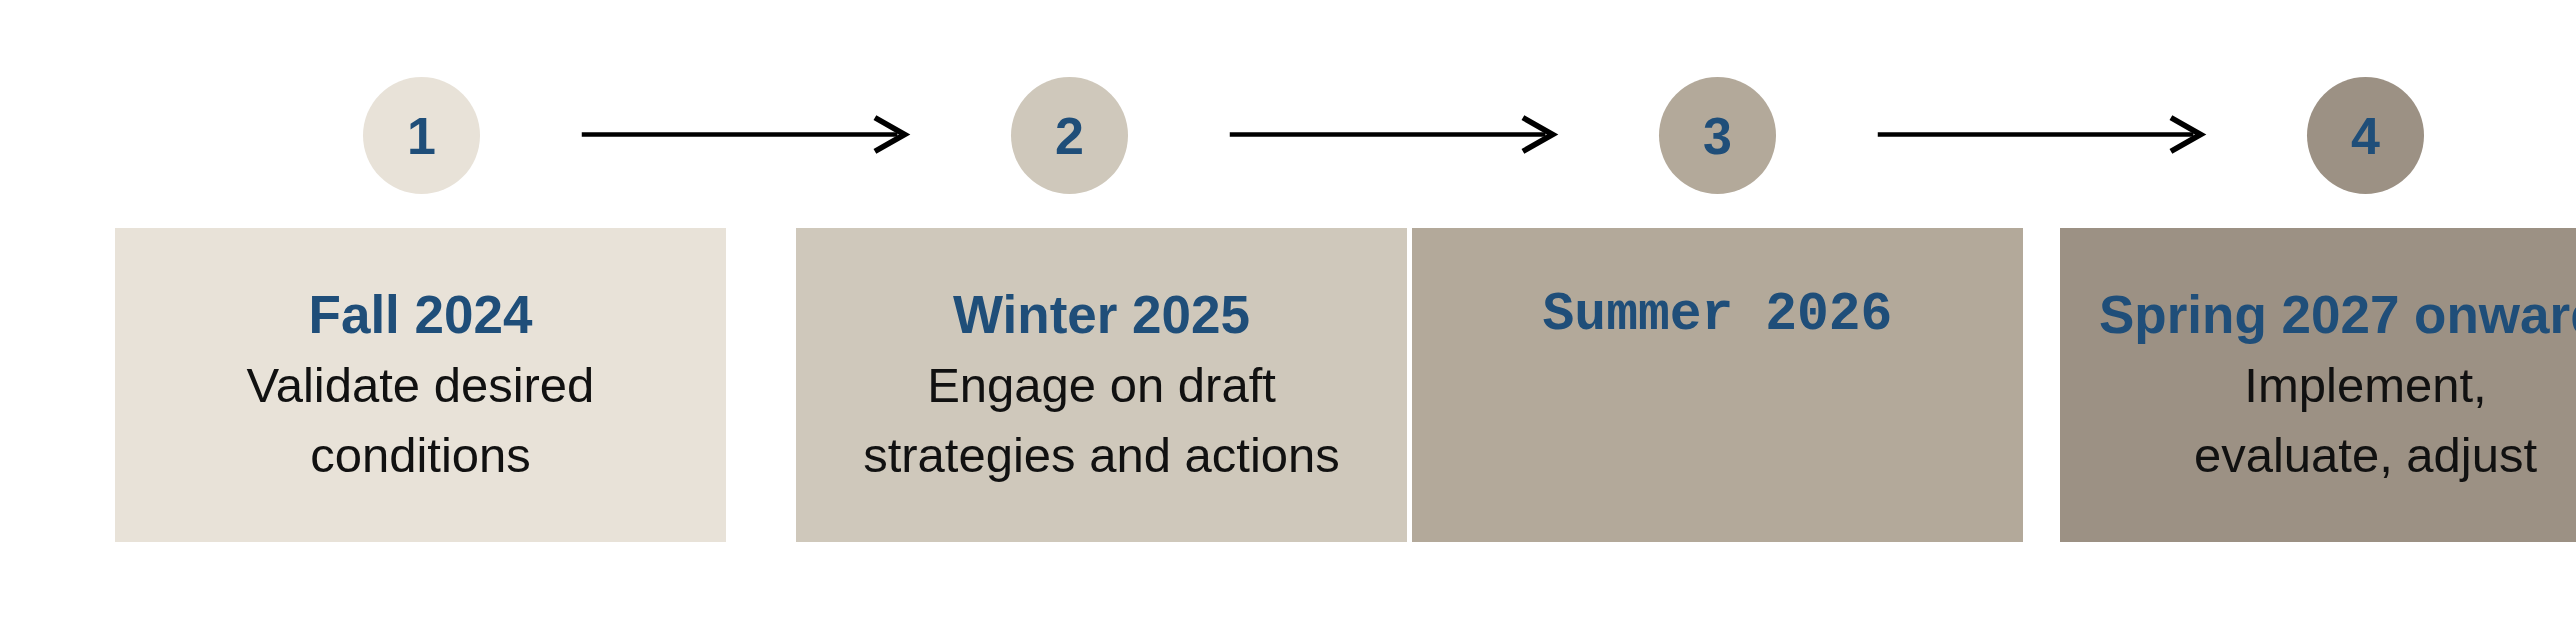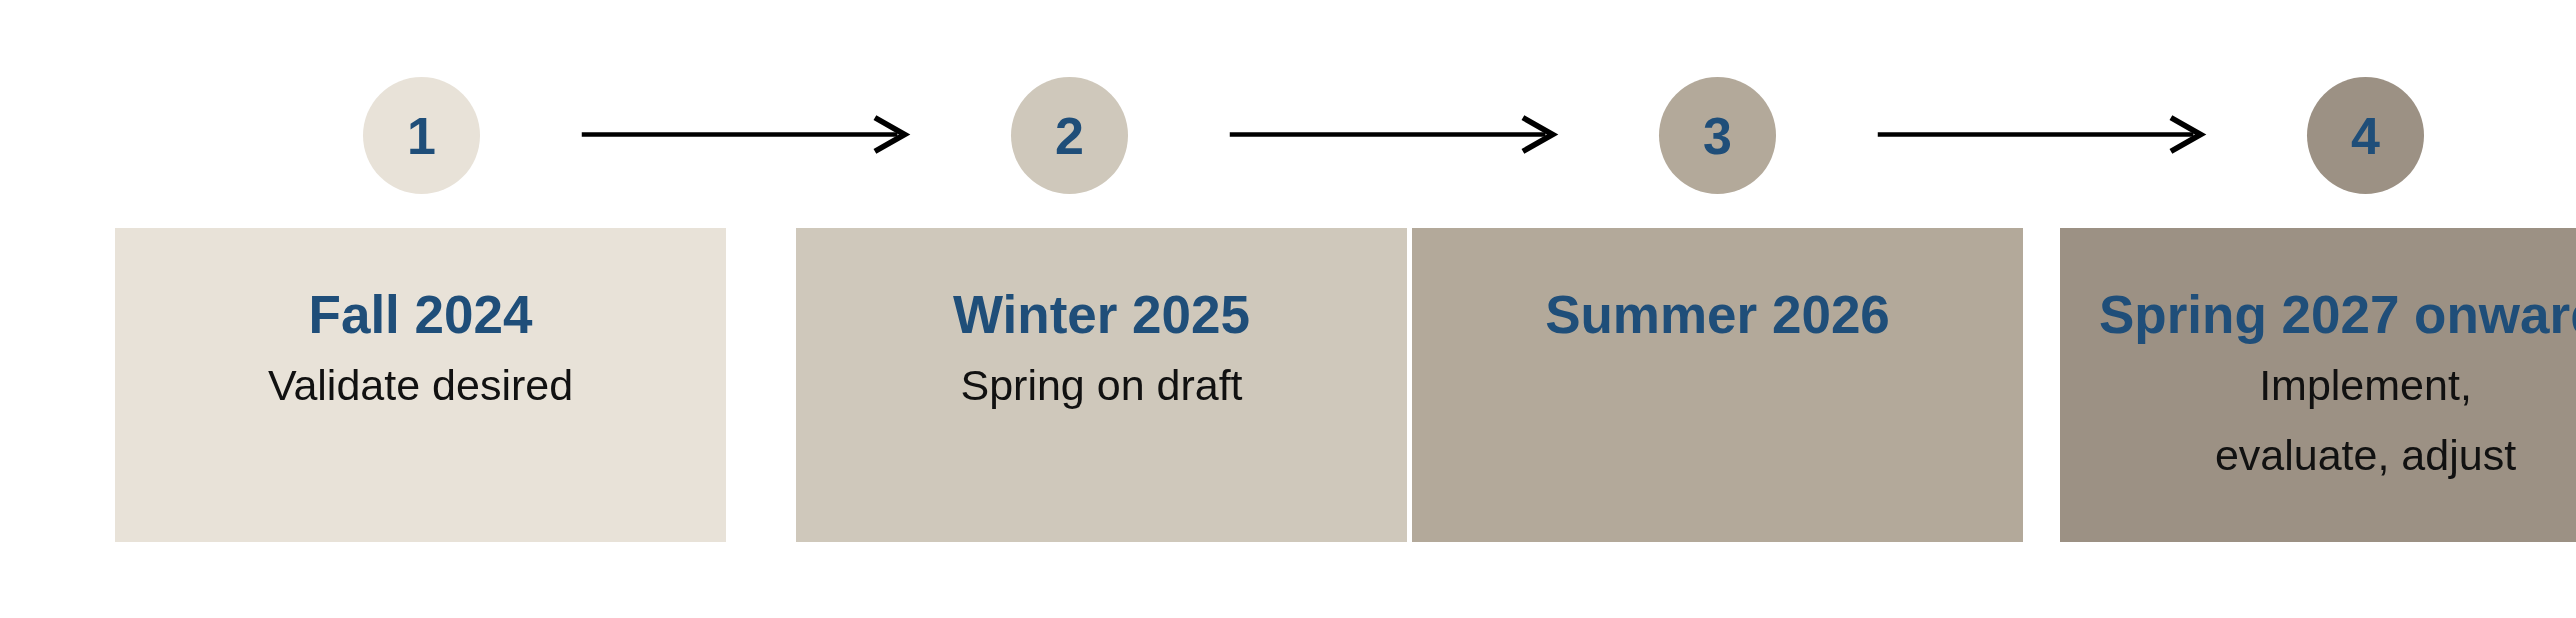--- a/index.html
+++ b/index.html
@@ -48,21 +48,21 @@
     text-align: center;
   }
   .box-title {
     font-size: 53px;
     line-height: 70px;
     font-weight: 700;
     color: var(--navy, #1f4e79);
     white-space: nowrap;
   }
   .box-line {
-    font-size: 43px;
+    font-size: 49px;
     line-height: 70px;
     color: var(--body, #111111);
     white-space: nowrap;
   }
 </style>
 </head>
 <body style="background-color: rgb(255, 255, 255);">
 
 <div class="step-circle" style="left: 363px; background-color: rgb(232, 226, 216);">
   <span class="step-number">1</span>
@@ -92,26 +92,28 @@
 <div class="arrow" style="left:1875px">
   <svg width="332" height="41" viewBox="0 0 645 80" aria-hidden="true">
     <line x1="4" y1="40" x2="620" y2="40" stroke="currentColor" stroke-width="9"></line>
     <polyline points="576,7 634,40 576,73" fill="none" stroke="currentColor" stroke-width="11"></polyline>
   </svg>
 </div>
 
 <div class="timeline-box" style="left: 115px; background-color: rgb(232, 226, 216);">
   <div class="box-title">Fall 2024</div>
   <div class="box-line">Validate desired</div>
+  <div class="box-line">conditions</div>
 </div>
 <div class="timeline-box" style="left: 764px; background-color: rgb(207, 200, 187); margin-left: 32px;">
   <div class="box-title">Winter 2025</div>
-  <div class="box-line">Spring on draft</div>
+  <div class="box-line">Engage on draft</div>
+  <div class="box-line">strategies and actions</div>
 </div>
-<div class="timeline-box" style="left: 1412px; background-color: rgb(179, 169, 154);">
+<div class="timeline-box" style="left: 1412px; background-color: rgb(179, 169, 154); font-family: Liberation Mono, monospace;">
   <div class="box-title">Summer 2026</div>
   <div class="box-line"></div>
 </div>
 <div class="timeline-box" style="left: 2060px; background-color: rgb(156, 145, 132);">
   <div class="box-title">Spring 2027 onwards</div>
   <div class="box-line">Implement,</div>
   <div class="box-line">evaluate, adjust</div>
 </div>
 
 

